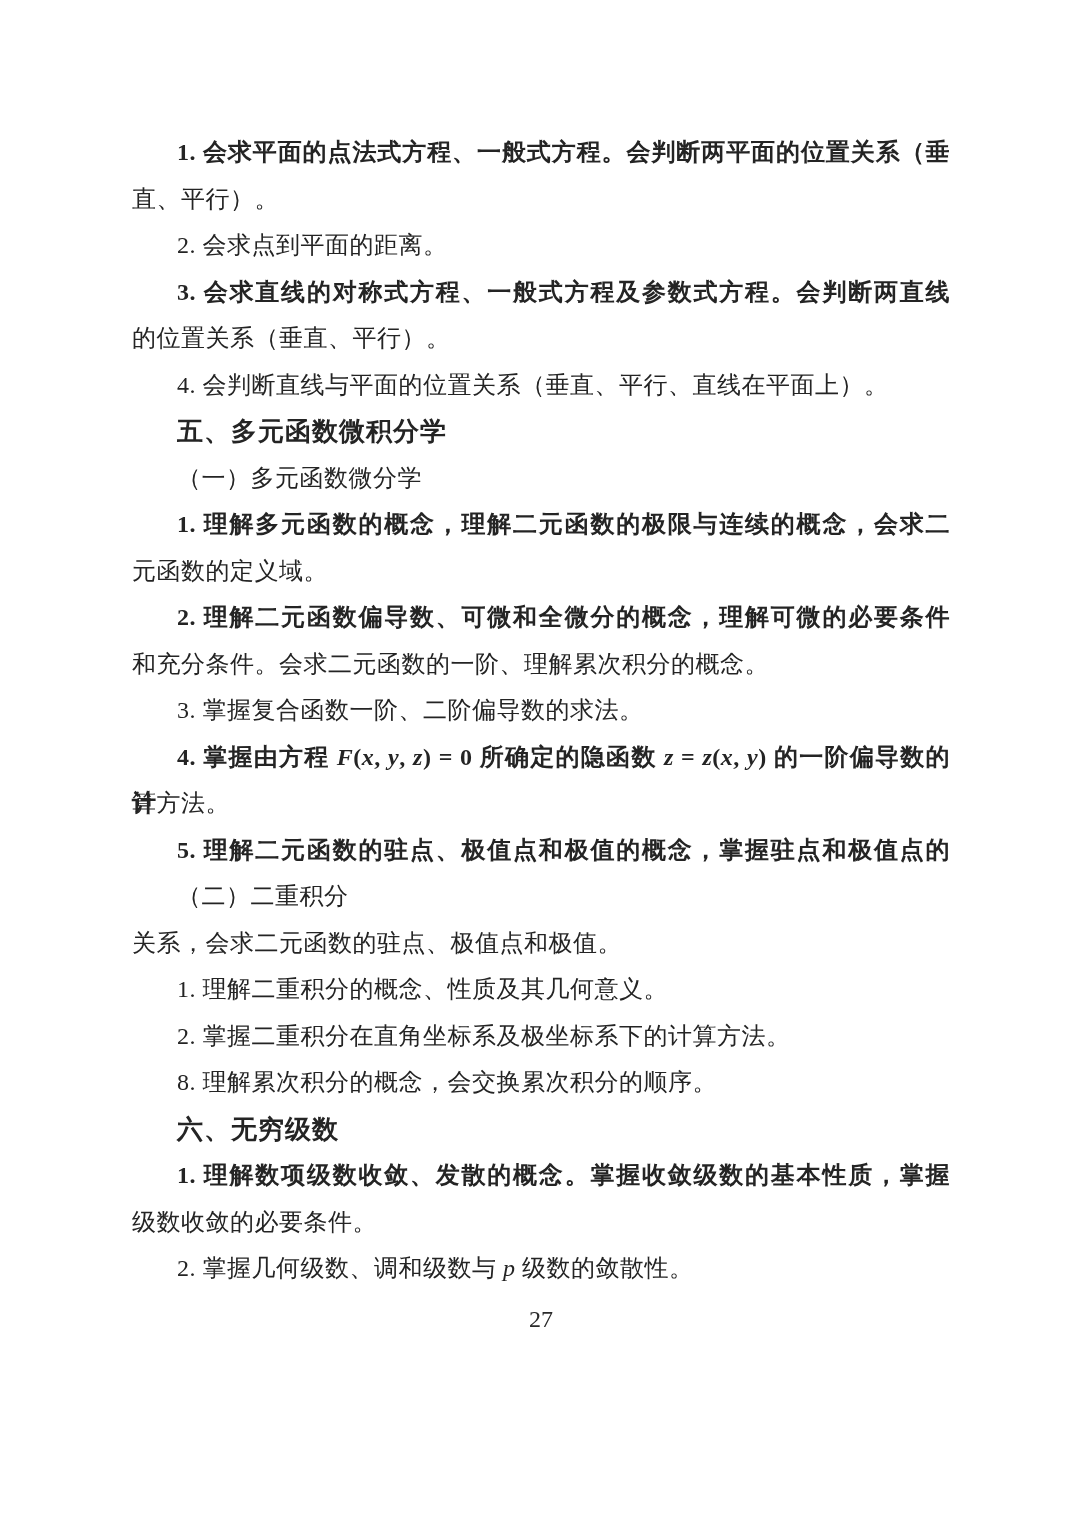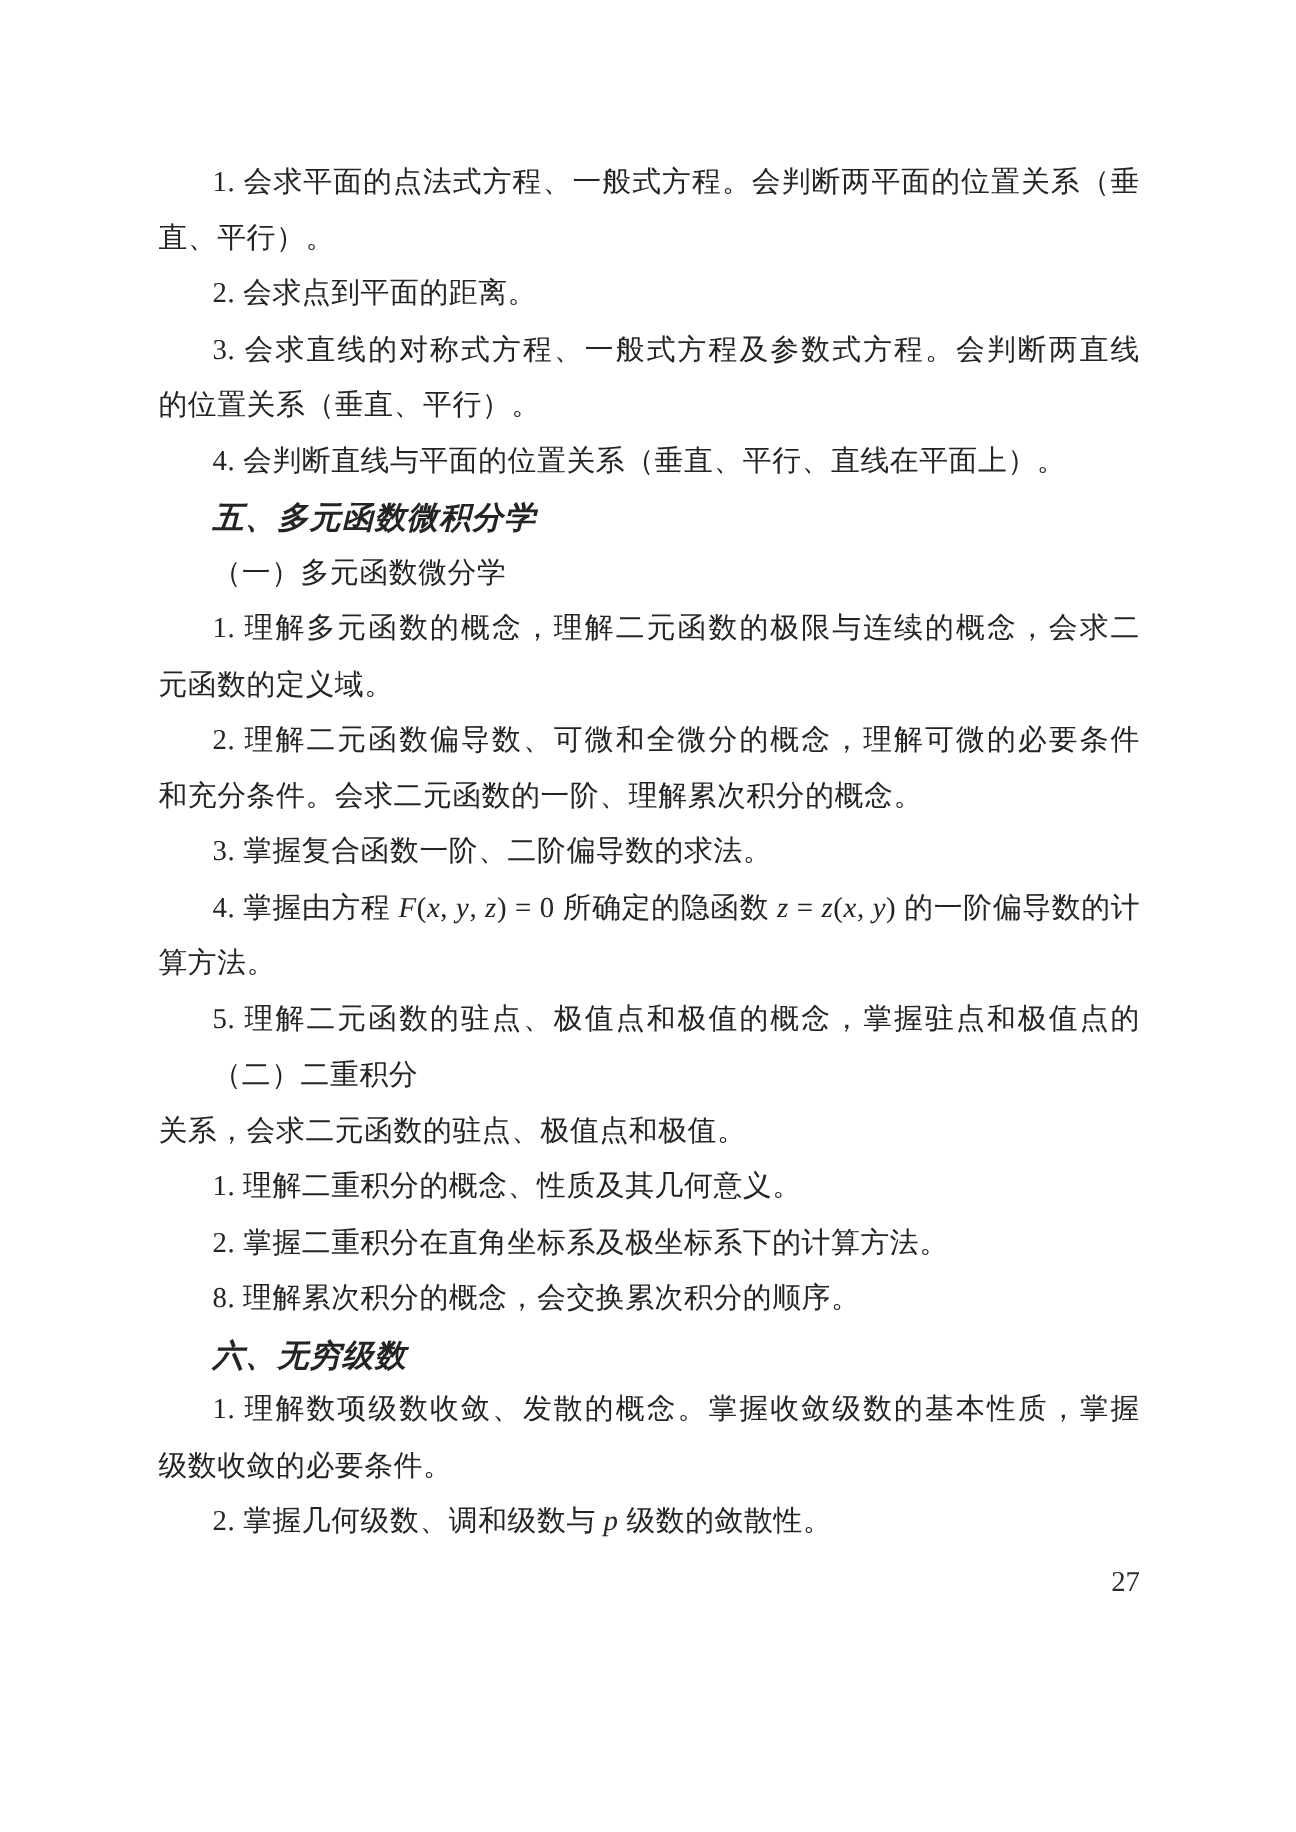--- a/index.html
+++ b/index.html
@@ -23,40 +23,40 @@
     line-height: 46.5px;
     height: 46.5px;
     letter-spacing: 0.5px;
     white-space: nowrap;
   }
   .ind { text-indent: 45px; }
   .jf {
     white-space: normal;
     text-align: justify;
     text-align-last: justify;
+    font-weight: bold;
   }
   .hd {
     font-family: "Liberation Sans", "DejaVu Sans", sans-serif;
     font-weight: 700;
     font-size: 26px;
     letter-spacing: 1px;
-    font-style: italic;
   }
   .it {
     font-style: italic;
     letter-spacing: 0.5px;
     font-family: "Liberation Serif", "DejaVu Serif", serif;
   }
   .m {
     letter-spacing: 0.5px;
     font-family: "Liberation Serif", "DejaVu Serif", serif;
   }
   .pageno {
     margin-top: 12px;
-    text-align: right;
+    text-align: center;
     font-size: 24px;
     line-height: 30px;
     color: #2a2a2a;
   }
 </style>
 </head>
 <body>
 
 <div class="page">
   <div class="content">

